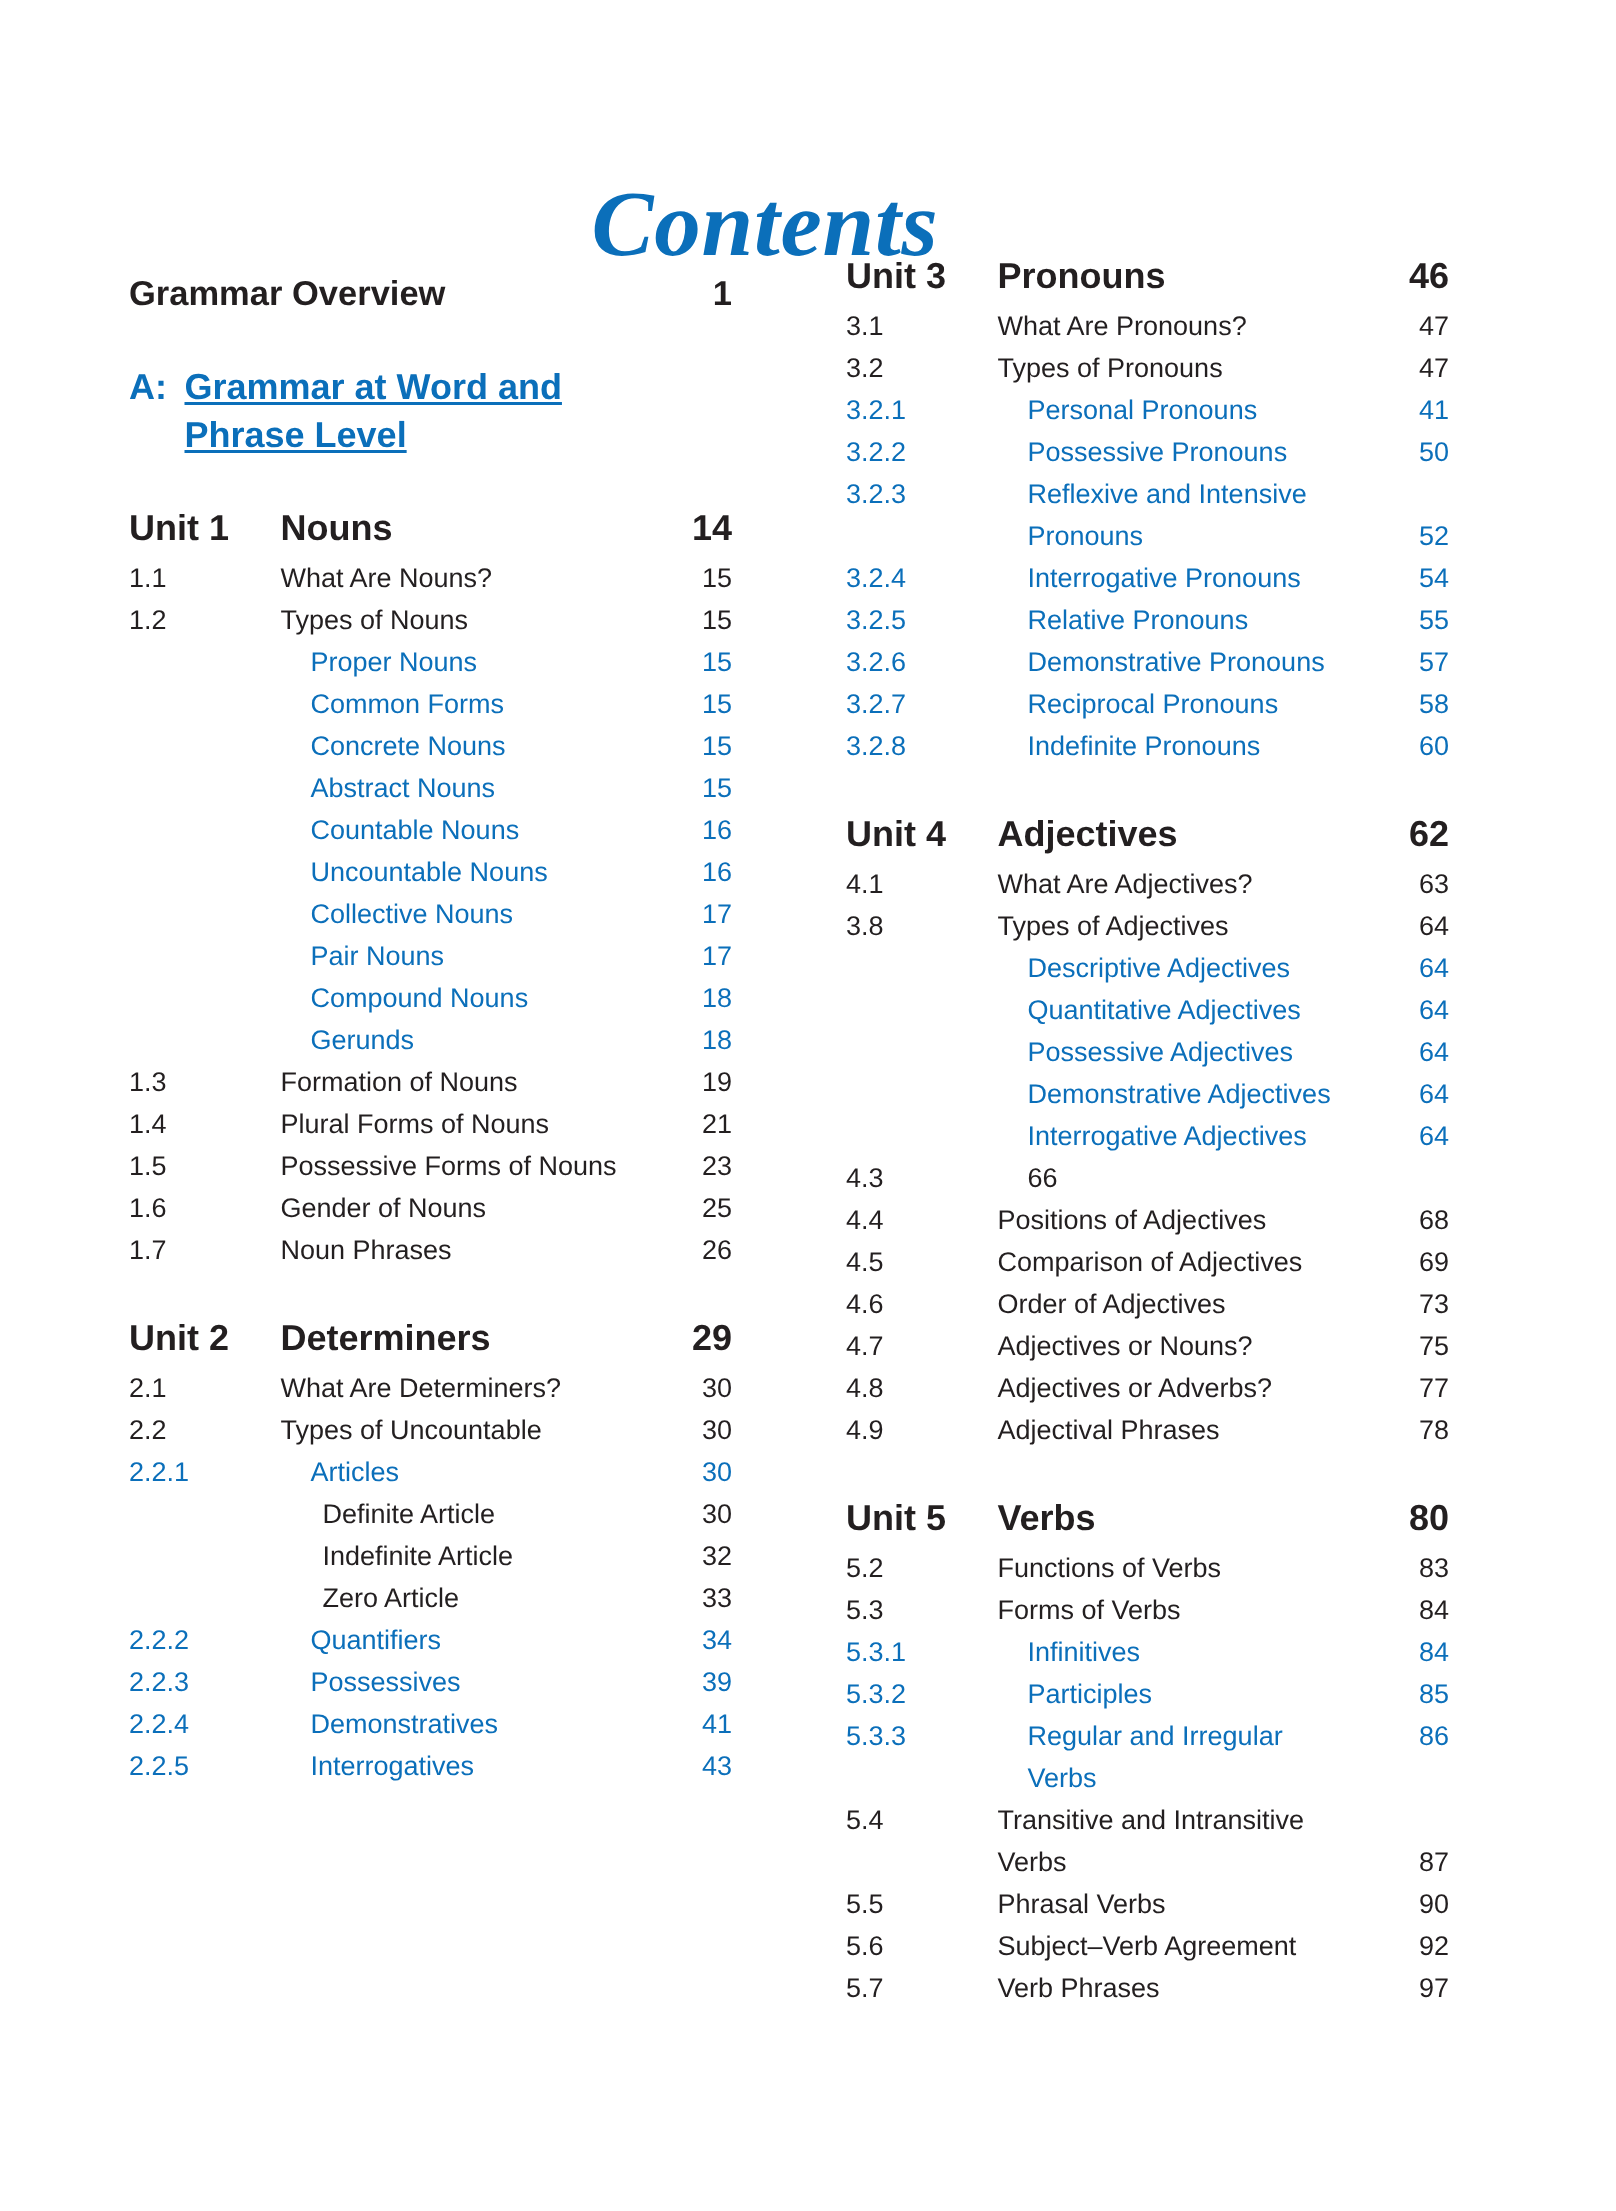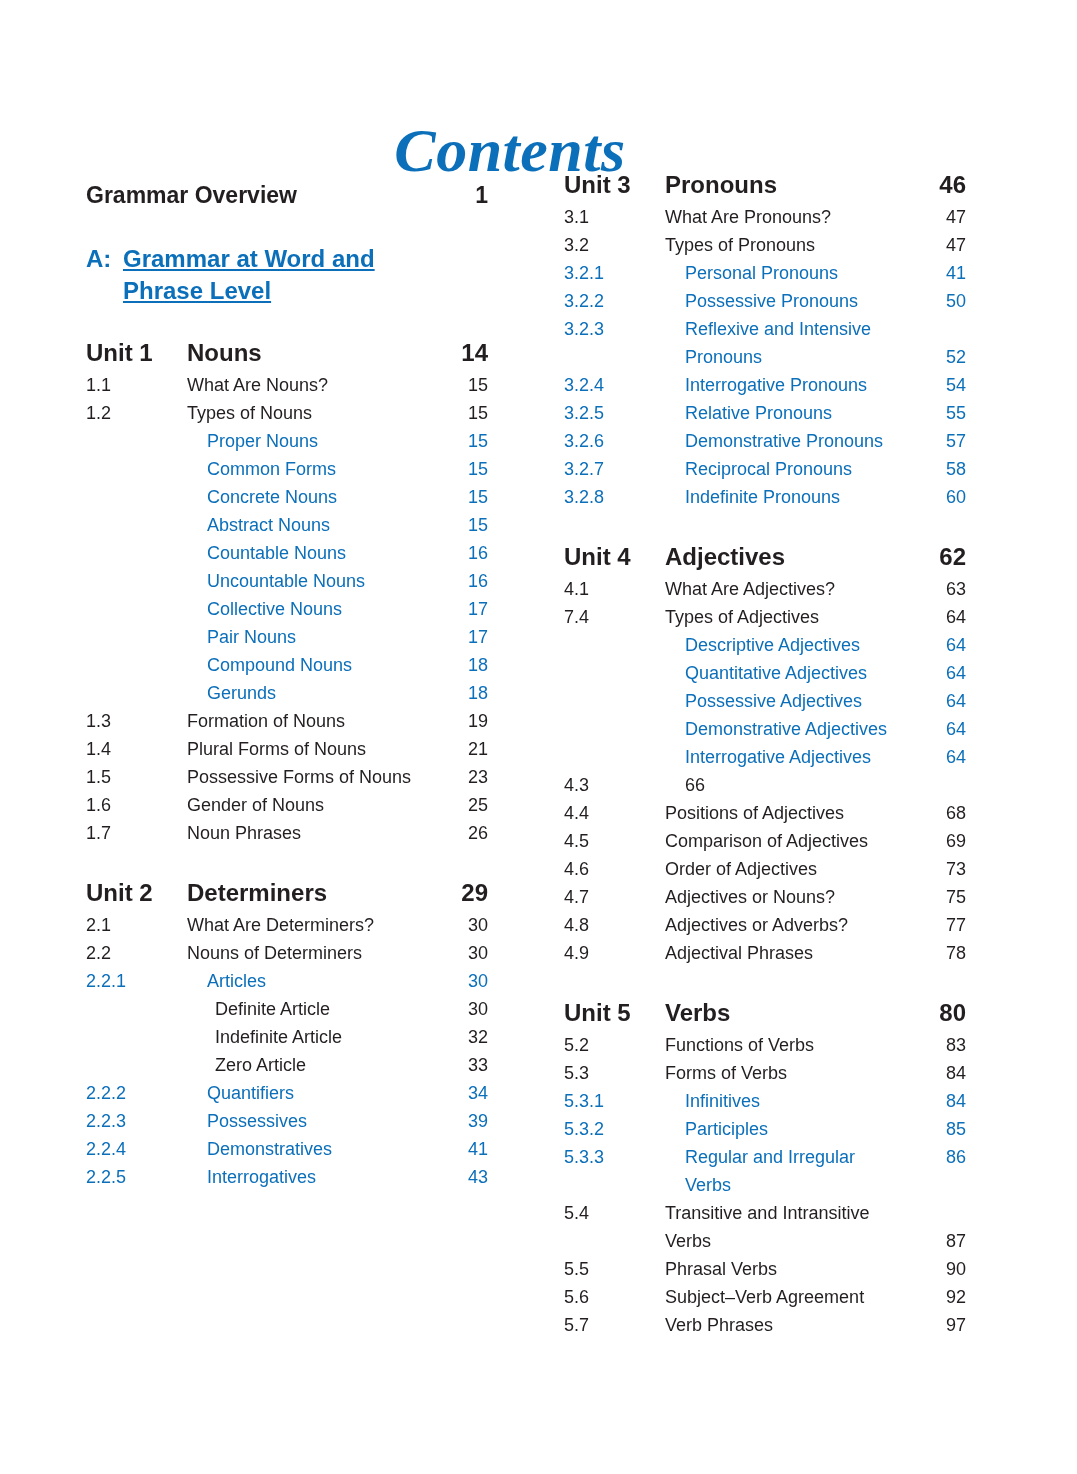--- a/index.html
+++ b/index.html
@@ -158,21 +158,21 @@
         <span class="u-title">Determiners</span>
         <span class="u-page">29</span>
       </div>
       <div class="row">
         <span class="r-num">2.1</span>
         <span class="r-title">What Are Determiners?</span>
         <span class="r-page">30</span>
       </div>
       <div class="row">
         <span class="r-num">2.2</span>
-        <span class="r-title">Nouns of Determiners</span>
+        <span class="r-title">Types of Uncountable</span>
         <span class="r-page">30</span>
       </div>
       <div class="row blue">
         <span class="r-num">2.2.1</span>
         <span class="r-title">Articles</span>
         <span class="r-page">30</span>
       </div>
       <div class="row">
         <span class="r-num"></span>
         <span class="r-title indent">Definite Article</span>
@@ -279,21 +279,21 @@
         <span class="u-num">Unit 4</span>
         <span class="u-title">Adjectives</span>
         <span class="u-page">62</span>
       </div>
       <div class="row">
         <span class="r-num">4.1</span>
         <span class="r-title">What Are Adjectives?</span>
         <span class="r-page">63</span>
       </div>
       <div class="row">
-        <span class="r-num">7.4</span>
+        <span class="r-num">3.8</span>
         <span class="r-title">Types of Adjectives</span>
         <span class="r-page">64</span>
       </div>
       <div class="row blue">
         <span class="r-num"></span>
         <span class="r-title">Descriptive Adjectives</span>
         <span class="r-page">64</span>
       </div>
       <div class="row blue">
         <span class="r-num"></span>

